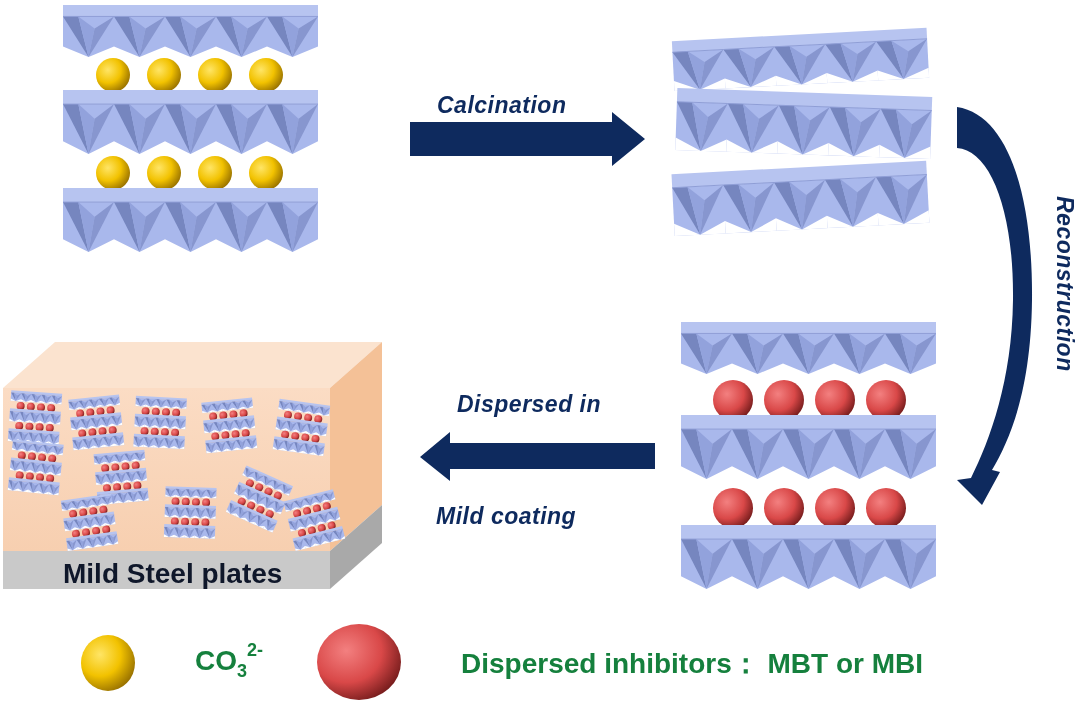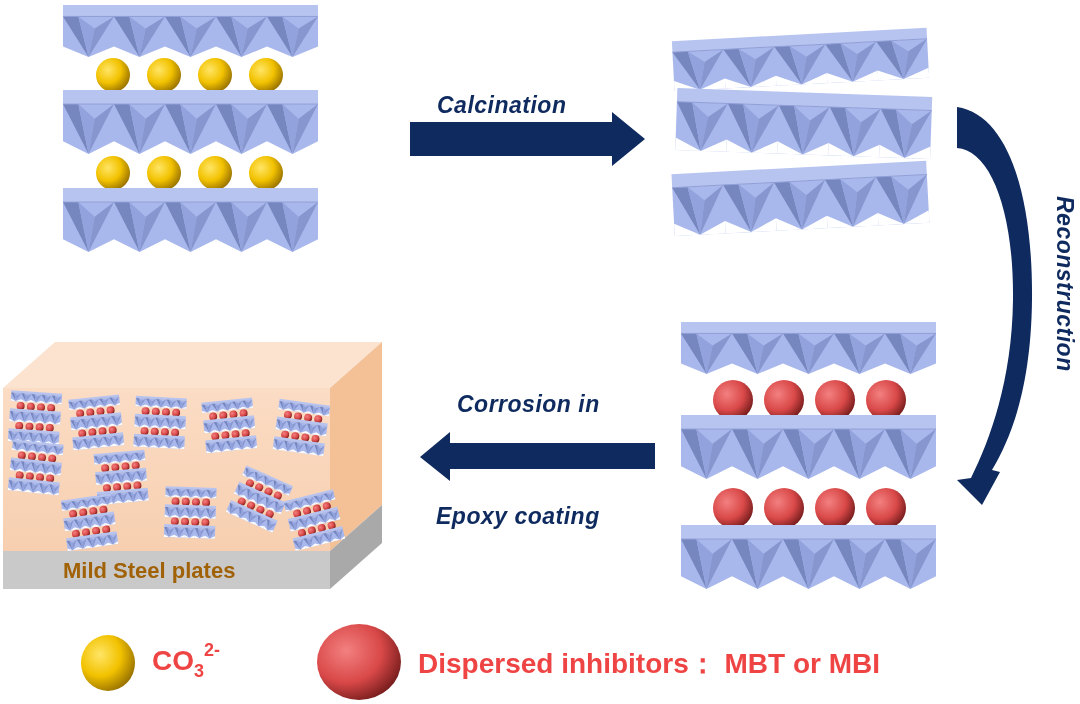--- a/index.html
+++ b/index.html
@@ -1,19 +1,19 @@
 <!DOCTYPE html>
 <html><head>
 <meta charset="utf-8">
 <style>
   html,body{margin:0;padding:0;background:#fff;}
   body{width:1080px;height:704px;position:relative;overflow:hidden;font-family:"Liberation Sans",sans-serif;}
   .abs{position:absolute;}
   .label{font-family:"Liberation Sans",sans-serif;font-weight:bold;font-style:italic;color:#0e2a5e;font-size:23px;letter-spacing:0.5px;}
-  .legend-text{font-family:"Liberation Sans",sans-serif;font-weight:bold;color:#ef4444;font-size:28px;}
+  .legend-text{font-family:"Liberation Sans",sans-serif;font-weight:bold;color:#15803d;font-size:28px;margin-left:43px;}
   svg{position:absolute;left:0;top:0;}
 </style>
 </head>
 <body>
 
 <svg width="1080" height="704" viewBox="0 0 1080 704">
   <defs>
     <radialGradient id="gYellow" cx="35%" cy="35%" r="70%">
       <stop offset="0%" stop-color="#ffe566"></stop>
       <stop offset="55%" stop-color="#f2c200"></stop>
@@ -1610,19 +1610,19 @@
   <polygon points="410,122 612,122 612,112 645,139 612,166 612,156 410,156" fill="#0e2a5e"></polygon>
   <polygon points="655,443 450,443 450,432 420,457 450,481 450,469 655,469" fill="#0e2a5e"></polygon>
   <path d="M957,107 C1010,115 1033,200 1032,300 C1031,390 1010,440 992,470 L1000,472 L982,505 L957,480 L971,478 C990,440 1012,380 1013,300 C1014,210 990,150 957,148 Z" fill="#0e2a5e"></path>
 
   <ellipse cx="108" cy="663" rx="27" ry="28" fill="url(#gYellow)"></ellipse>
   <ellipse cx="359" cy="662" rx="42" ry="38" fill="url(#gRed)"></ellipse>
 </svg>
 
 <div class="abs label" style="left:437px;top:92px;">Calcination</div>
 <div class="abs label" style="left:1043px;top:300px;transform:rotate(90deg);transform-origin:left top;left:1078px;top:196px;">Reconstruction</div>
-<div class="abs label" style="left:457px;top:391px;">Corrosion in</div>
-<div class="abs label" style="left:436px;top:503px;">Epoxy coating</div>
+<div class="abs label" style="left:457px;top:391px;">Dispersed in</div>
+<div class="abs label" style="left:436px;top:503px;">Mild coating</div>
 
-<div class="abs" style="left:63px;top:558px;font-weight:bold;font-size:22px;color:#a16207;">Mild Steel plates</div>
+<div class="abs" style="left:63px;top:558px;font-weight:bold;font-size:28px;color:#0f172a;">Mild Steel plates</div>
 
 <div class="abs legend-text" style="left:152px;top:644px;"><span>CO</span><sub style="font-size:18px;">3</sub><sup style="font-size:18px;position:relative;top:-4px;">2-</sup></div>
 <div class="abs legend-text" style="left:418px;top:645px;">Dispersed inhibitors： MBT or MBI</div>
 
 </body></html>

